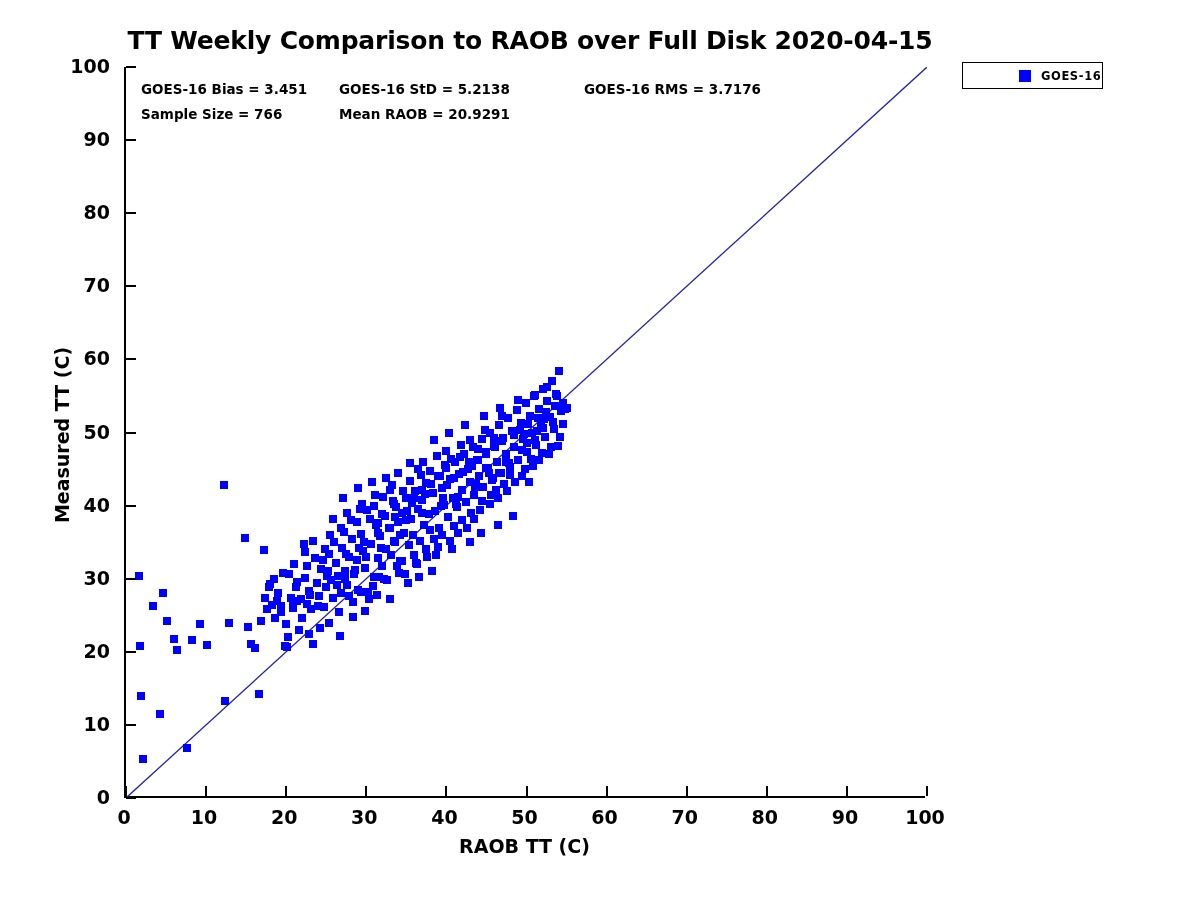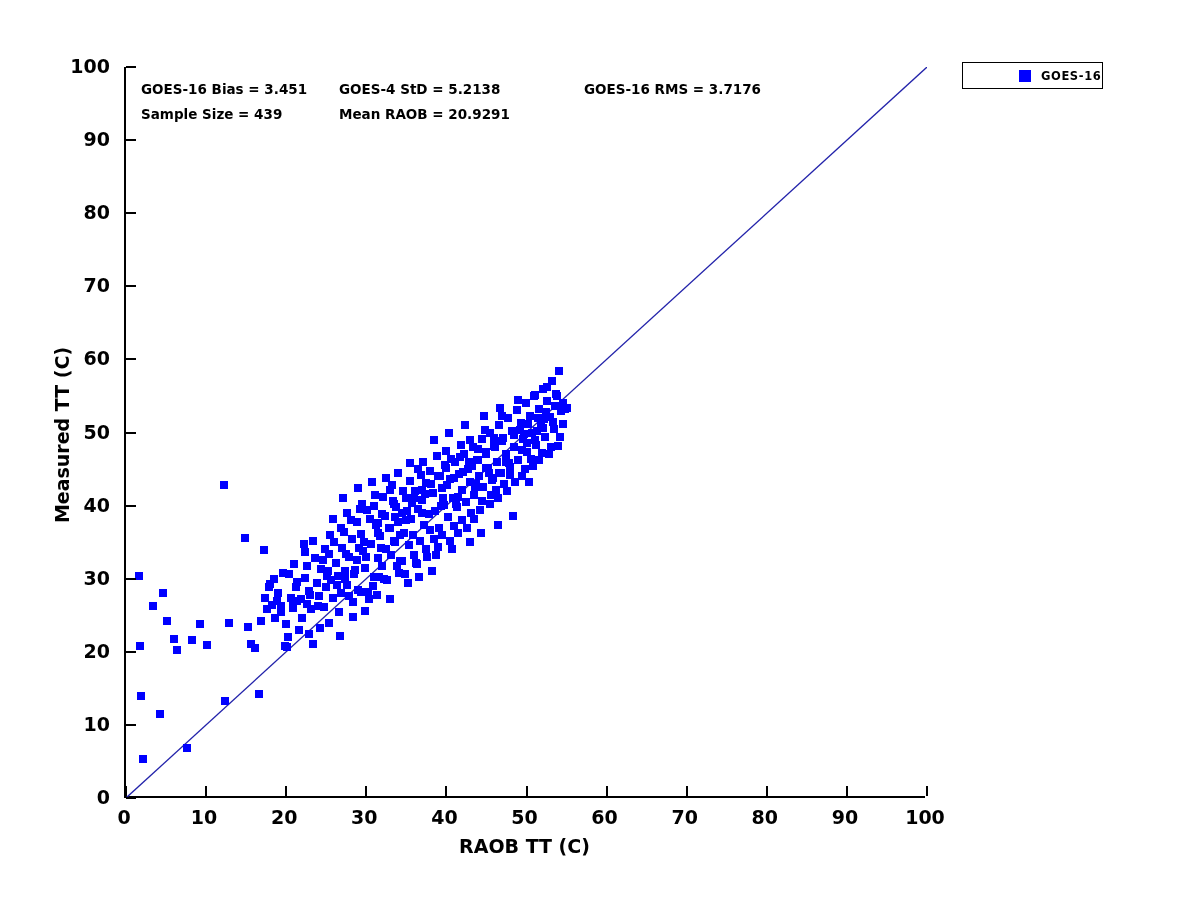--- a/index.html
+++ b/index.html
@@ -50,20 +50,21 @@
 
   
   .pt{position:absolute;width:8px;height:8px;background:#0000ff;}
   #refline{position:absolute;left:0;top:0;}
 </style>
 </head>
 <body>
 
 <div id="stage">
 
+  <div id="chart-title">TT Weekly Comparison to RAOB over Full Disk 2020-04-15</div>
 
   <div id="plot-area">
     <div id="plot-canvas">
       <svg id="refline" width="801" height="731">
           <line x1="0" y1="731" x2="801" y2="0" stroke="#2222aa" stroke-width="1.3"></line>
         </svg>
       <div id="points-layer">
           <div class="pt" style="left: 8.816px; top: 504.776px; background: rgb(0, 0, 255);"></div>
           <div class="pt" style="left: 10.418px; top: 574.952px; background: rgb(0, 0, 255);"></div>
           <div class="pt" style="left: 11.219px; top: 625.391px; background: rgb(0, 0, 255);"></div>
@@ -469,23 +470,23 @@
       <div class="tlab-y" style="top: 286.3px;">70</div>
       <div class="tlab-y" style="top: 213.2px;">80</div>
       <div class="tlab-y" style="top: 140.1px;">90</div>
       <div class="tlab-y" style="top: 67px;">100</div>
     </div>
 
   <div id="xlabel">RAOB TT (C)</div>
   <div id="ylabel">Measured TT (C)</div>
 
   <div class="stat" style="left:141px;top:81px;">GOES-16 Bias = 3.451</div>
-  <div class="stat" style="left:339px;top:81px;">GOES-4 StD = 5.2138</div>
+  <div class="stat" style="left:339px;top:81px;">GOES-16 StD = 5.2138</div>
   <div class="stat" style="left:584px;top:81px;">GOES-16 RMS = 3.7176</div>
-  <div class="stat" style="left:141px;top:106px;">Sample Size = 439</div>
+  <div class="stat" style="left:141px;top:106px;">Sample Size = 766</div>
   <div class="stat" style="left:339px;top:106px;">Mean RAOB = 20.9291</div>
 
   <div id="legend">
     <div id="legend-swatch"></div>
     <div id="legend-label">GOES-16</div>
   </div>
 
 </div>
 
 </body></html>

